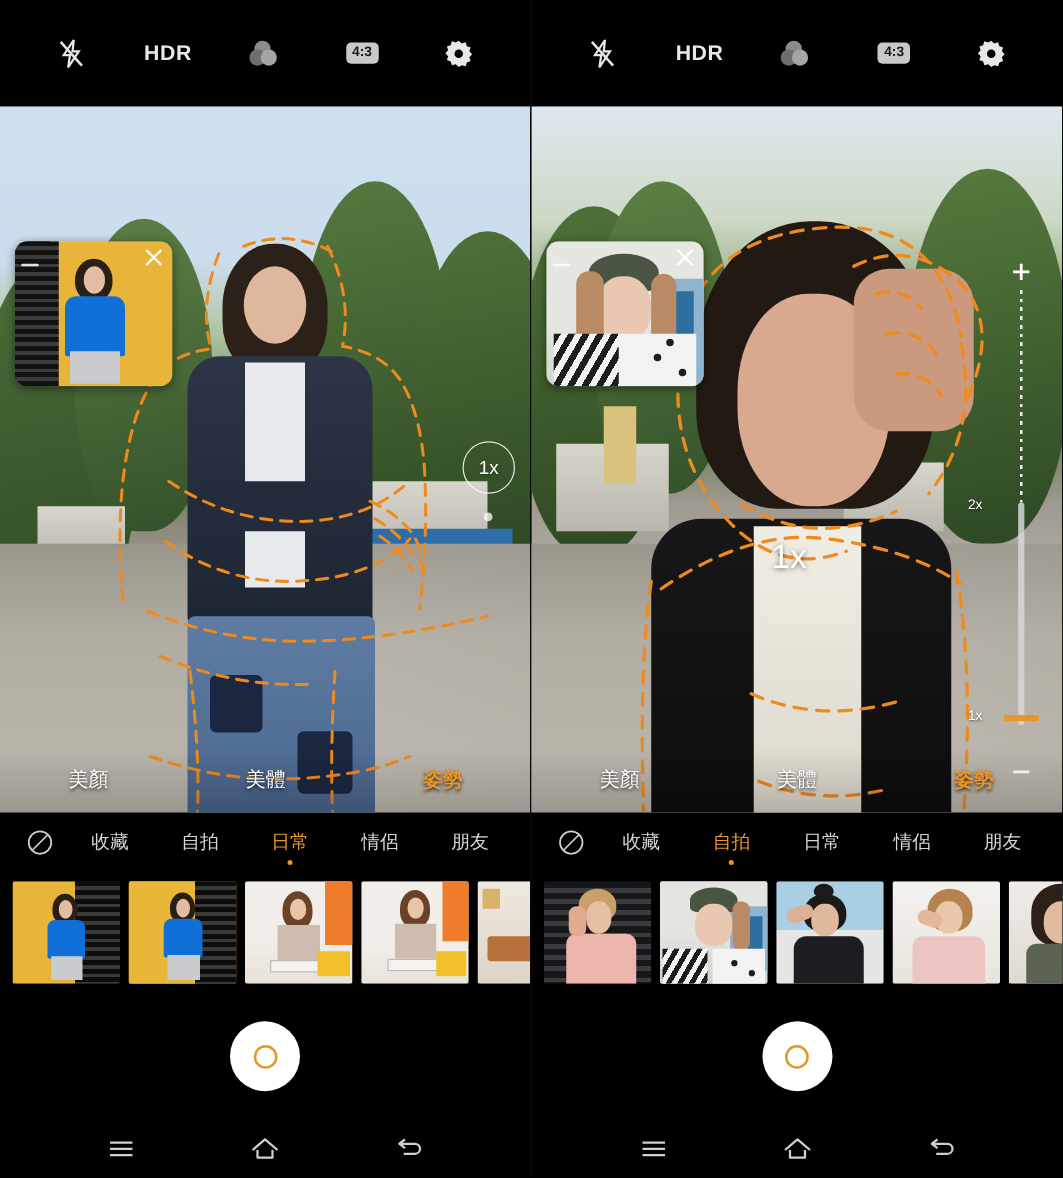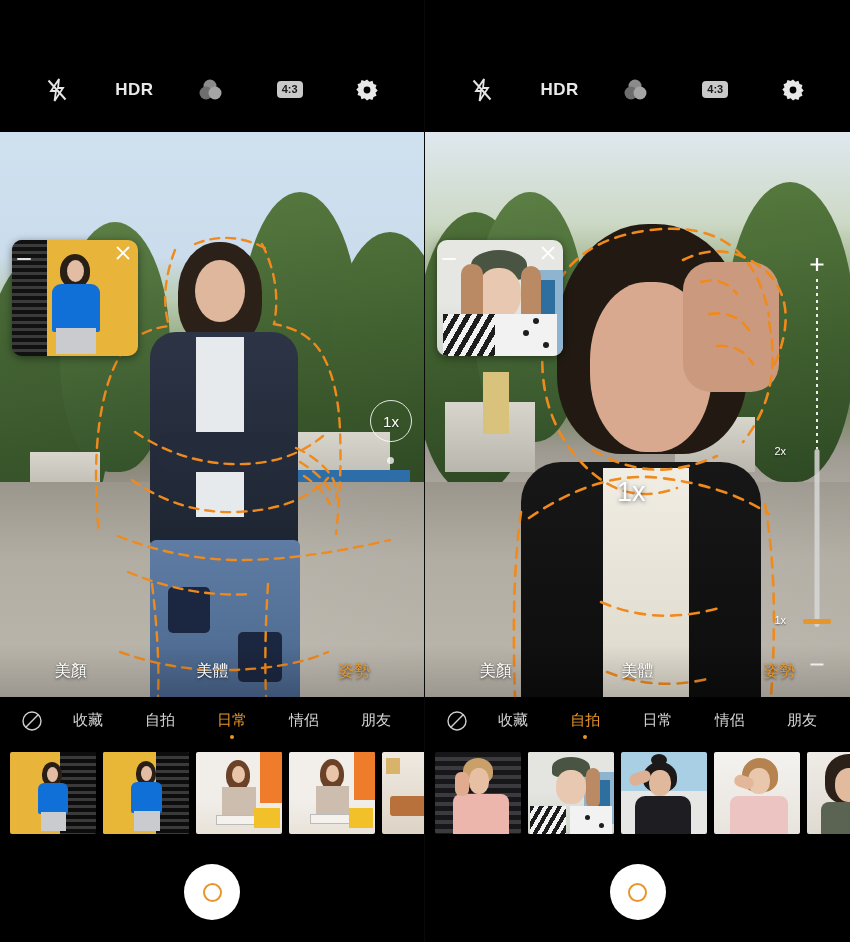--- a/index.html
+++ b/index.html
@@ -9,21 +9,21 @@
     font-family: "Liberation Sans", "DejaVu Sans", sans-serif;
     overflow: hidden;
   }
   .screens { display: flex; width: 850px; height: 942px; }
   .phone { width: 425px; height: 942px; position: relative; background: #000; overflow: hidden; }
   .phone.left { border-right: 1px solid #0a0a0a; }
 
   
   .topbar {
     height: 85px; display: flex; align-items: center;
-    justify-content: space-around; padding: 0 18px; background: #000; margin-top: 47px;
+    justify-content: space-around; padding: 0 18px; background: #000;
   }
   .tb-item { display:flex; align-items:center; justify-content:center; width:46px; height:46px; }
   .hdr-label { color: #e9e9e9; font-size: 17px; font-weight: bold; letter-spacing: .5px; }
   .ratio-badge {
     background: #c9c9c9; color: #1a1a1a; font-size: 11px; font-weight: bold;
     border-radius: 4px; padding: 3px 5px; line-height: 1;
   }
 
   
   .viewfinder { position: relative; width: 425px; height: 565px; overflow: hidden; }
@@ -132,21 +132,21 @@
   
   .beauty-row {
     position:absolute; left:0; right:0; bottom:0; height:52px;
     display:flex; align-items:center;
     background: linear-gradient(180deg, rgba(0,0,0,0), rgba(0,0,0,.18));
   }
   .beauty-item {
     flex:1; text-align:center; color:#fff; font-size:16px;
     text-shadow:0 1px 3px rgba(0,0,0,.75);
   }
-  .beauty-item.active { color:#E8962A; font-weight:normal; }
+  .beauty-item.active { color:#E8962A; font-weight:bold; }
 
   
   .cat-bar {
     height: 47px; display:flex; align-items:center; background:#000;
     padding: 0 12px;
   }
   .cat-none { width:40px; display:flex; align-items:center; justify-content:center; }
   .cat-item {
     flex:1; text-align:center; color:#d6d6d6; font-size:15px; position:relative;
   }

